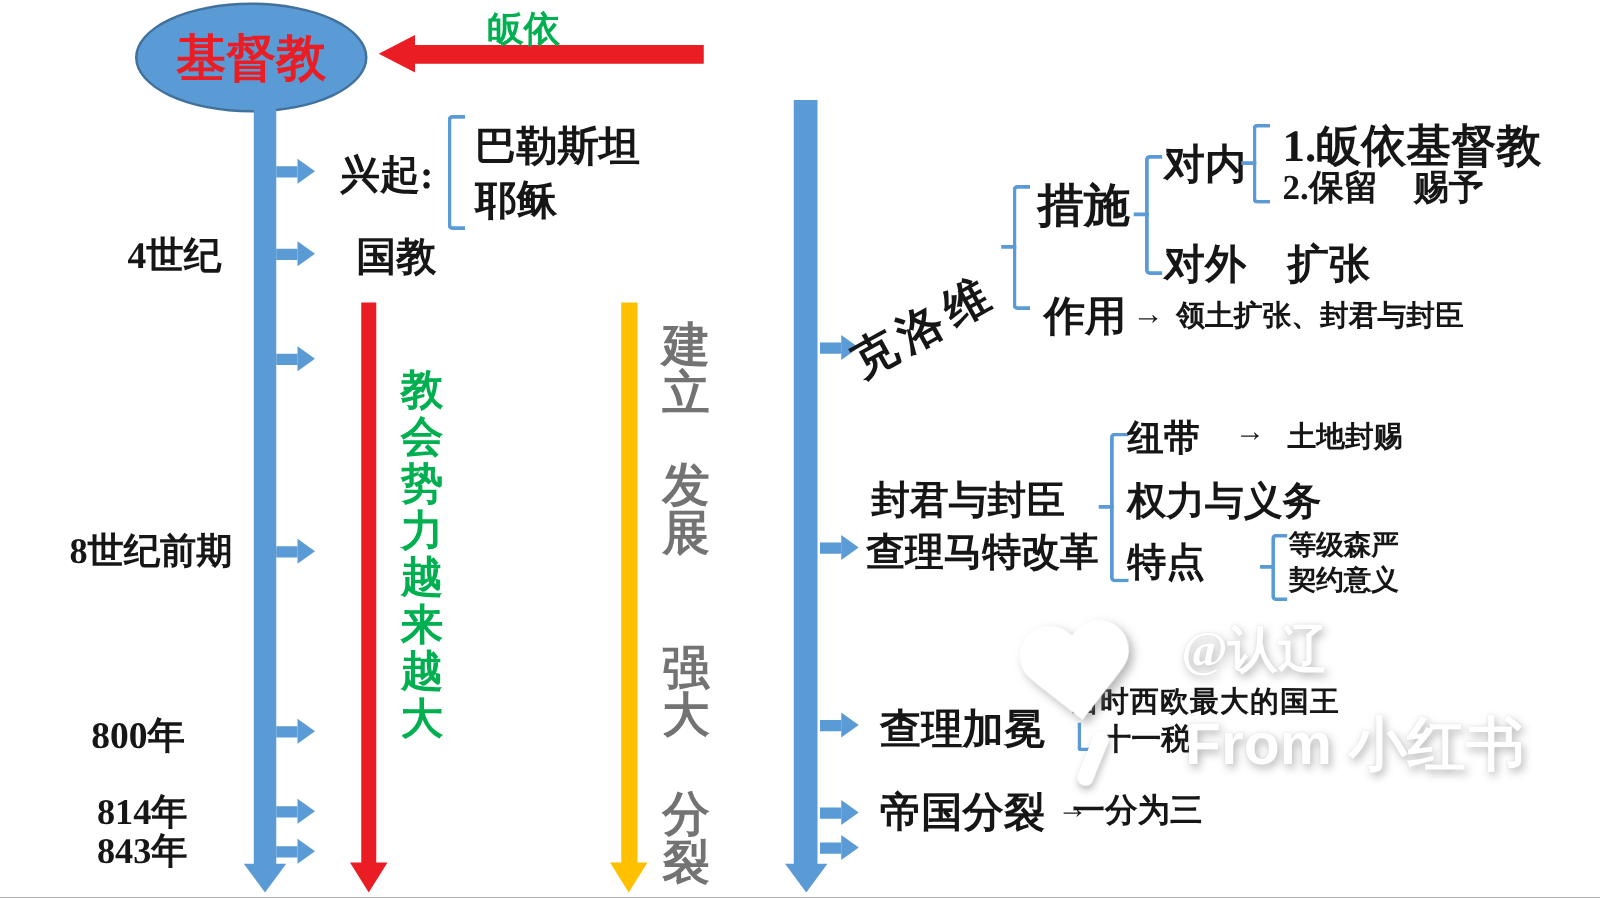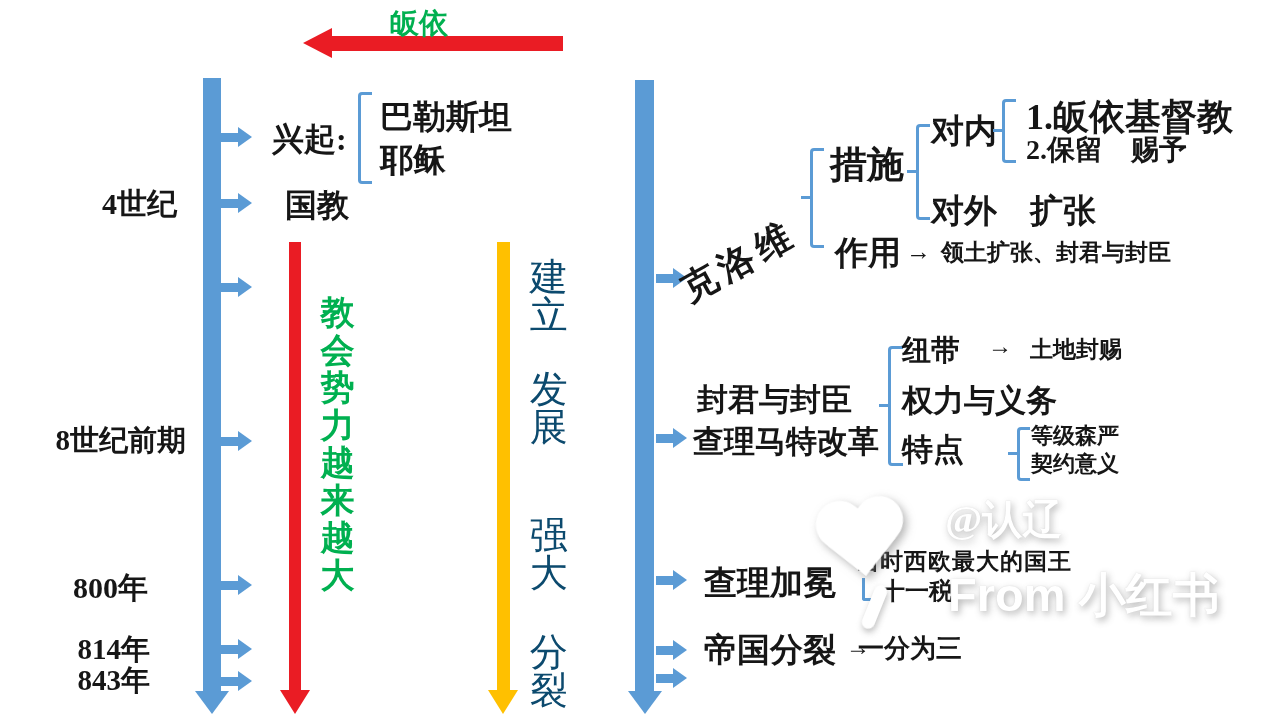--- a/index.html
+++ b/index.html
@@ -5,21 +5,21 @@
   html,body{margin:0;padding:0;background:#777;}
   #canvas{
     position:relative;width:1280px;height:718px;background:#ffffff;
     overflow:hidden;margin:0 auto;
     font-family:"Liberation Serif","DejaVu Serif",serif;
   }
   .abs{position:absolute;}
   .blk{font-weight:700;color:#161616;white-space:nowrap;}
   .red{color:#ea1c24;}
   .grn{color:#00b050;font-weight:700;}
-  .pur{color:#0c4a6e;font-weight:400;}
+  .pur{color:#737373;font-weight:700;}
   
   .node{
     position:absolute;background:#5b9bd5;border:2px solid #41719c;border-radius:50%;
     display:flex;align-items:center;justify-content:center;
   }
   .node .t{font-weight:800;white-space:nowrap;}
   
   .stem{position:absolute;background:#5b9bd5;}
   .tri-down{position:absolute;width:0;height:0;
     border-left:17px solid transparent;border-right:17px solid transparent;
@@ -62,20 +62,23 @@
   .heart::before{left:48px;transform:rotate(-45deg);transform-origin:0 100%;}
   .heart::after{left:0;transform:rotate(45deg);transform-origin:100% 100%;}
   .heart-tail{position:absolute;width:13px;height:46px;background:#fff;border-radius:8px;
     transform:rotate(22deg);filter:drop-shadow(2px 3px 3px rgba(110,110,110,.45));}
 </style>
 </head>
 <body>
 
 <div id="canvas">
 
+  <div class="node" style="left:108px;top:2px;width:182px;height:84px;">
+    <span class="t red" style="font-size:40px;">基督教</span>
+  </div>
   <div class="rhead" style="left:303px;top:28px;"></div>
   <div class="rshaft" style="left:331px;top:36px;width:232px;height:15px;"></div>
   <div class="abs grn" style="left:390px;top:4px;font-size:29px;">皈依</div>
 
   <div class="stem" style="left:203px;top:78px;width:18px;height:614px;"></div>
   <div class="tri-down" style="left:195px;top:691px;"></div>
 
   <div class="bar" style="left:221px;top:127px;">
       <i class="sh"></i>
       <i class="hd"></i>

